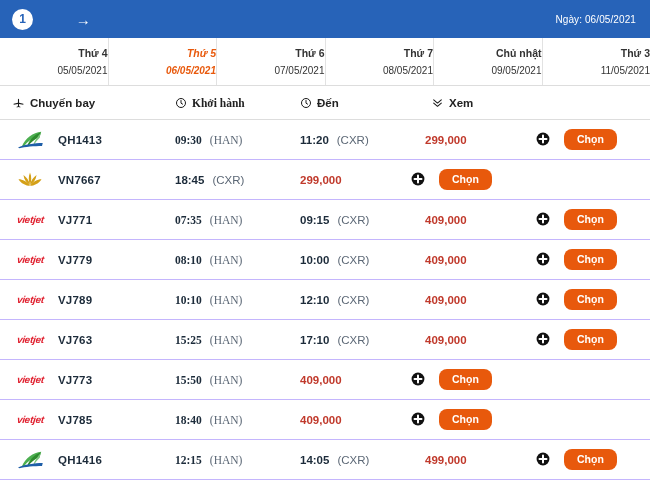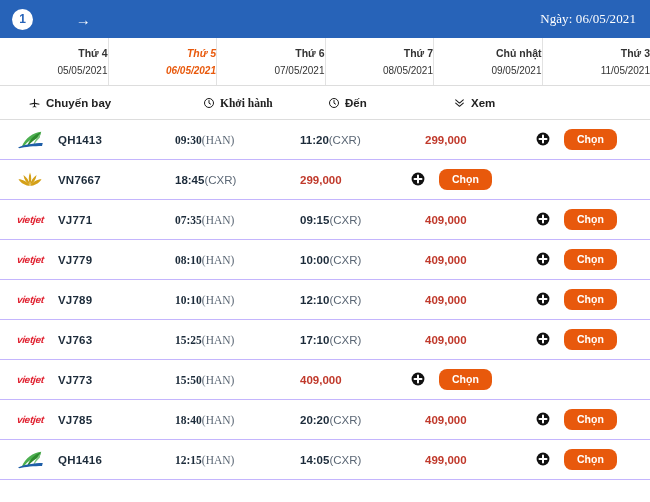--- a/index.html
+++ b/index.html
@@ -37,23 +37,22 @@
     font-size: 14.5px;
     display: flex;
     align-items: center;
     gap: 13px;
     letter-spacing: .1px;
     flex-direction: column;
   }
   .route-arrow { font-size: 15px; line-height: 1; }
   .header-date {
     margin-left: auto;
-    font-size: 13px;
+    font-size: 10px;
     letter-spacing: .1px;
-    font-family: Liberation Serif, serif;
   }
 
   
   .date-tabs {
     display: flex;
     height: 48px;
     border-bottom: 1px solid #dddddd;
     background: #ffffff;
   }
   .date-tab {
@@ -78,21 +77,21 @@
   .col-head {
     display: flex;
     align-items: center;
     height: 34px;
     border-bottom: 1px solid #dddddd;
     font-size: 11.5px;
     font-weight: bold;
     color: #222222;
     background: #ffffff;
   }
-  .col-head .cell { display: flex; align-items: center; gap: 5px; padding-left: 28px; }
+  .col-head .cell { display: flex; align-items: center; gap: 5px; }
 
   
   .c-flight  { width: 175px; padding-left: 12px; }
   .c-dep     { width: 125px; font-family: Liberation Serif, serif; }
   .c-arr     { width: 125px; }
   .c-price   { width: 105px; }
   .c-view    { width: 120px; padding-left: 6px; }
 
   .hicon { display: inline-flex; align-items: center; justify-content: center; }
   .hicon svg { display: block; }
@@ -120,20 +119,21 @@
     letter-spacing: .2px;
   }
   .time {
     font-size: 11.5px;
     font-weight: bold;
     color: #1c2b3a;
   }
   .time .apt {
     font-weight: normal;
     color: #5b6775;
+    padding-left: 8px;
   }
   .price {
     font-size: 11.5px;
     font-weight: bold;
     color: #c0392b;
   }
   .c-price { display: flex; justify-content: flex-start; }
 
   .view-cell { display: flex; align-items: center; gap: 14px; }
   .plus-icon { width: 14px; height: 14px; flex: 0 0 auto; cursor: pointer; }
@@ -419,23 +419,20 @@
       <div class="flight-row">
         <div class="cell c-flight">
           <span class="airline-logo">
             <span class="vj-mark">vietjet</span>
           </span>
           <span class="flight-code">VJ785</span>
         </div>
         <div class="cell c-dep">
           <span class="time"><span>18:40</span><span class="apt">(HAN)</span></span>
         </div>
-        <div class="cell c-arr">
-          <span class="time"><span>20:20</span><span class="apt">(CXR)</span></span>
-        </div>
         <div class="cell c-price">
           <span class="price">409,000</span>
         </div>
         <div class="cell c-view view-cell">
           <span class="plus-icon"><svg width="14" height="14" viewBox="0 0 24 24">
               <circle cx="12" cy="12" r="11" fill="#111"></circle>
               <path d="M12 6v12M6 12h12" stroke="#fff" stroke-width="3.4" stroke-linecap="round"></path>
             </svg></span>
           <button class="choose-btn">Chọn</button>
         </div>

